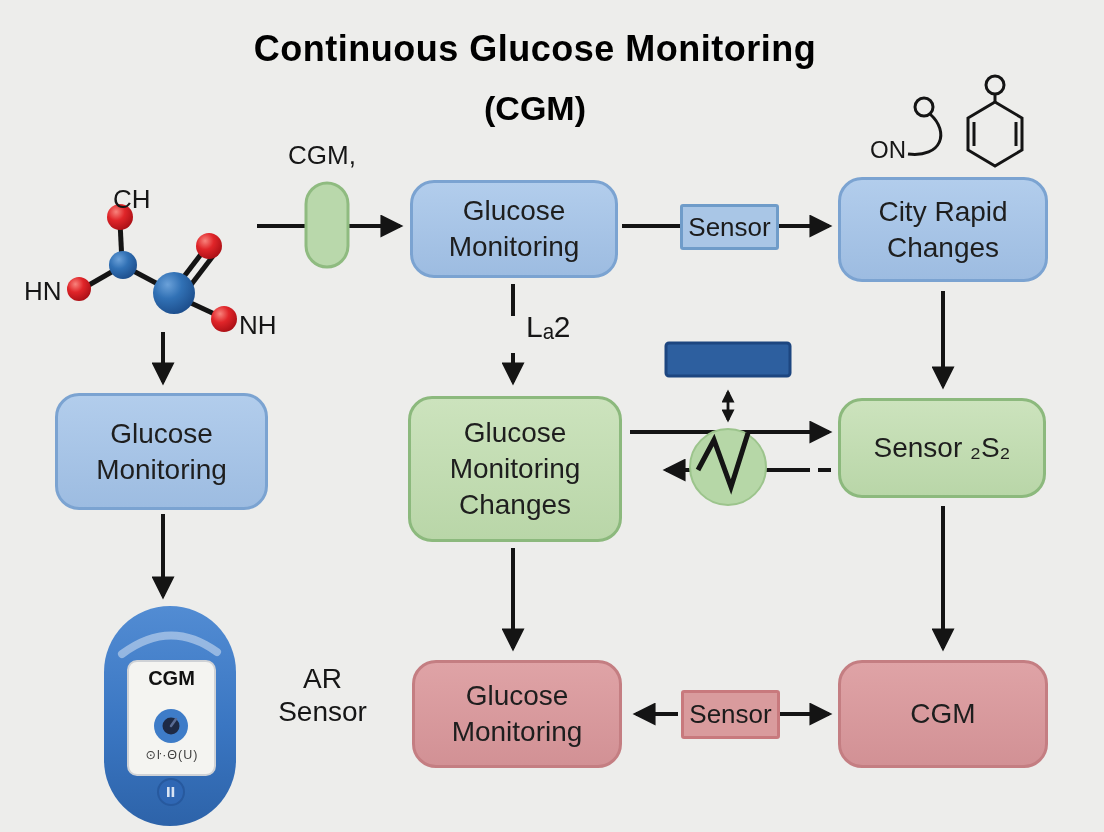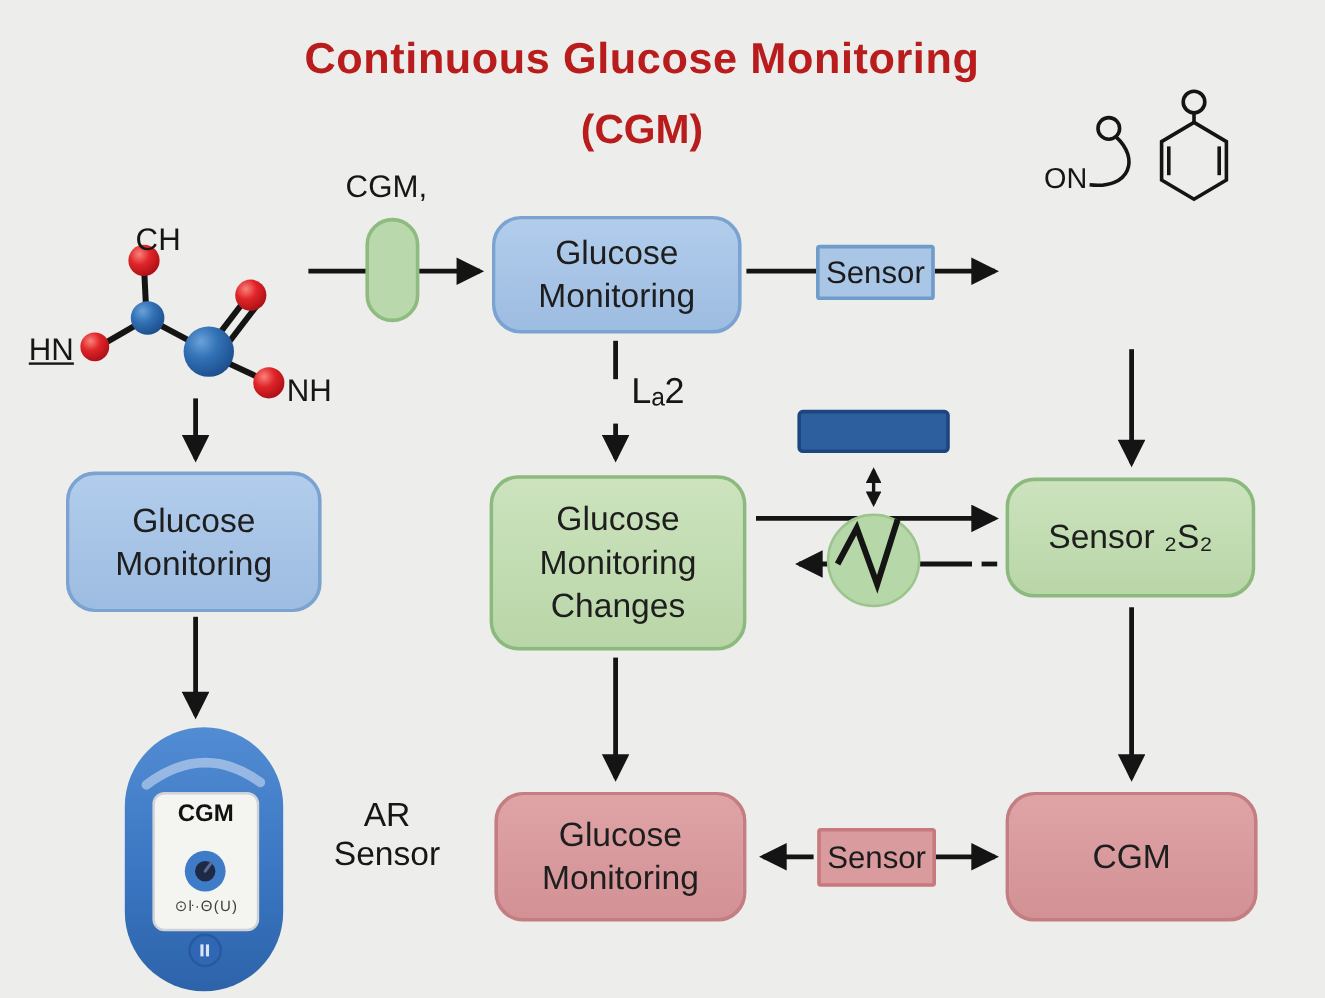--- a/index.html
+++ b/index.html
@@ -5,21 +5,21 @@
   html,body { margin:0; padding:0; }
   .stage {
     position:relative; width:1104px; height:832px;
     background:#ededeb;
     font-family:"Liberation Sans","DejaVu Sans",sans-serif;
     overflow:hidden; color:#1a1a1a;
   }
   .gfx { position:absolute; left:0; top:0; width:1104px; height:832px; }
   .title {
     position:absolute; left:0; top:28px; width:1070px;
-    text-align:center; font-weight:bold; color:#b91c1c;
+    text-align:center; font-weight:bold; color:#000000;
   }
   .title .t1 { font-size:36px; letter-spacing:.5px; }
   .title .t2 { font-size:34px; margin-top:19px; }
   .box {
     position:absolute; box-sizing:border-box;
     display:flex; align-items:center; justify-content:center; text-align:center;
     border-radius:24px; border:3px solid;
     font-size:28px; line-height:1.28; color:#1e1e1e; padding:4px 12px;
   }
   .box.blue  { background:linear-gradient(180deg,#b2cdec 0%,#9dbce1 100%); border-color:#7ba3d1; }
@@ -29,21 +29,21 @@
     position:absolute; box-sizing:border-box;
     display:flex; align-items:center; justify-content:center;
     font-size:26px; color:#1b1b1b; border:3px solid; border-radius:3px;
   }
   .chip.blue { background:#a9c6e6; border-color:#6f9cc9; }
   .chip.red  { background:#d99b9d; border-color:#c8797d; }
   .lbl { position:absolute; color:#161616; white-space:nowrap; }
   .lbl-cgm-pill { left:288px; top:140px; font-size:26px; }
   .lbl-arrow-sub { left:486px; top:310px; font-size:30px;margin-left:40px; }
   .lbl-ch { left:113px; top:184px; font-size:26px; }
-  .lbl-hn { left:24px;  top:276px; font-size:26px;text-decoration:underline; }
+  .lbl-hn { left:24px;  top:276px; font-size:26px; }
   .lbl-nh { left:239px; top:310px; font-size:26px; }
   .lbl-on { left:870px; top:136px; font-size:24px; }
   .lbl-ar-sensor { left:250px; top:662px; width:145px; text-align:center; font-size:28px; line-height:1.18; }
   .screen-title { left:128px; top:667px; width:87px; text-align:center; font-size:20px; font-weight:bold; color:#111; }
   .screen-glyphs { left:126px; top:747px; width:92px; text-align:center; font-size:12.5px; color:#404040; letter-spacing:1px; }
 </style>
 </head>
 <body>
 
 <div class="stage">
@@ -159,20 +159,21 @@
   <div class="lbl lbl-on">ON</div>
   <div class="lbl lbl-ar-sensor">
     <div>AR</div>
     <div>Sensor</div>
   </div>
 
   <div class="box blue" style="left:410px; top:180px; width:208px; height:98px;">Glucose Monitoring</div>
 
   <div class="chip blue" style="left:680px; top:204px; width:99px; height:46px;">Sensor</div>
 
+  <div class="box blue" style="left:838px; top:177px; width:210px; height:105px;">City Rapid Changes</div>
 
   <div class="box green" style="left:408px; top:396px; width:214px; height:146px;">Glucose Monitoring Changes</div>
 
   <div class="box green" style="left:838px; top:398px; width:208px; height:100px;">Sensor ₂S₂</div>
 
   <div class="box blue" style="left:55px; top:393px; width:213px; height:117px;">Glucose Monitoring</div>
 
   <div class="box red" style="left:412px; top:660px; width:210px; height:108px;">Glucose Monitoring</div>
 
   <div class="chip red" style="left:681px; top:690px; width:99px; height:49px;">Sensor</div>

